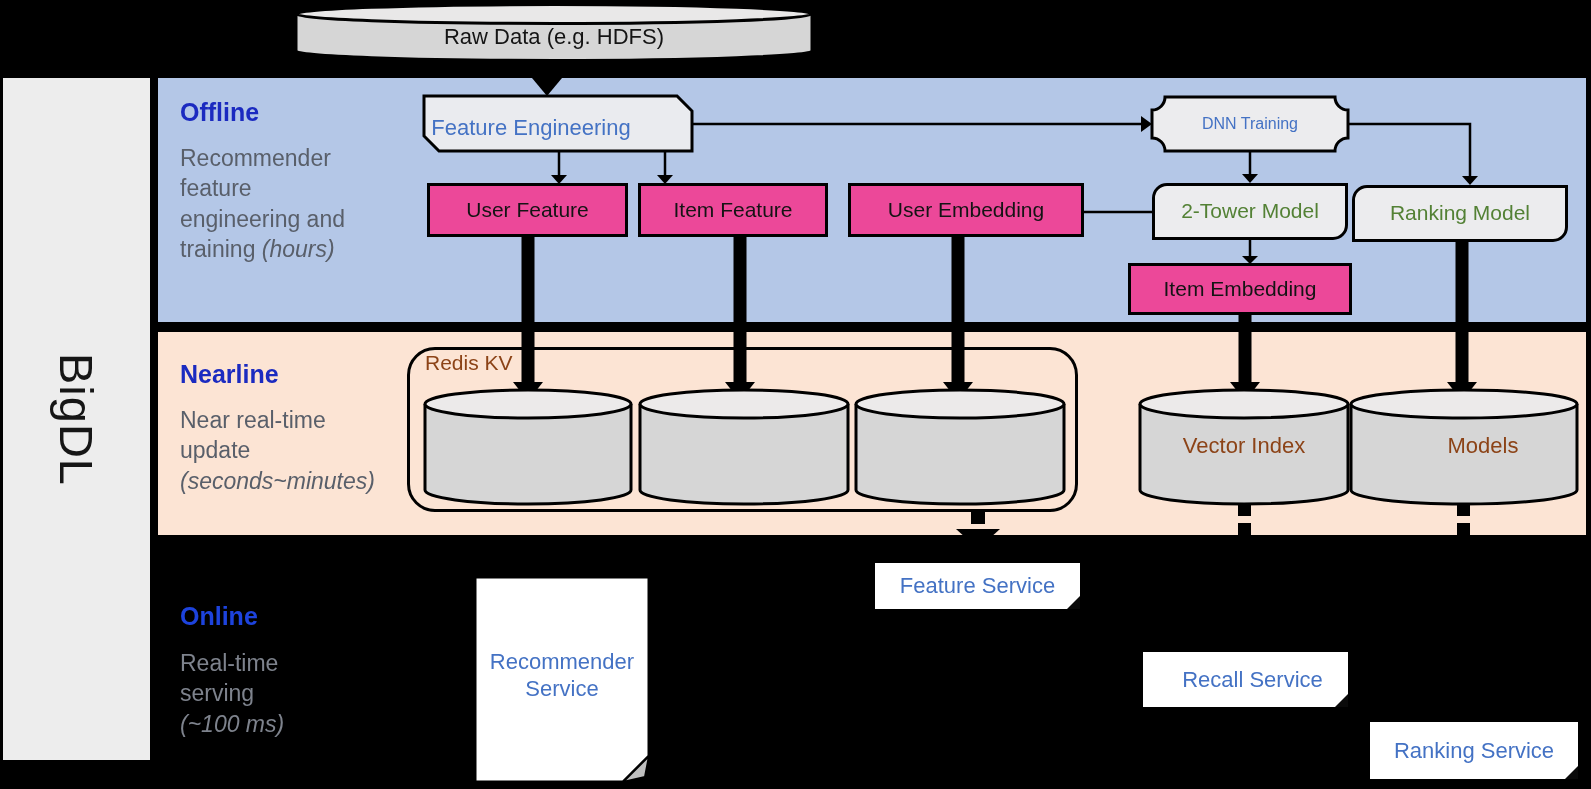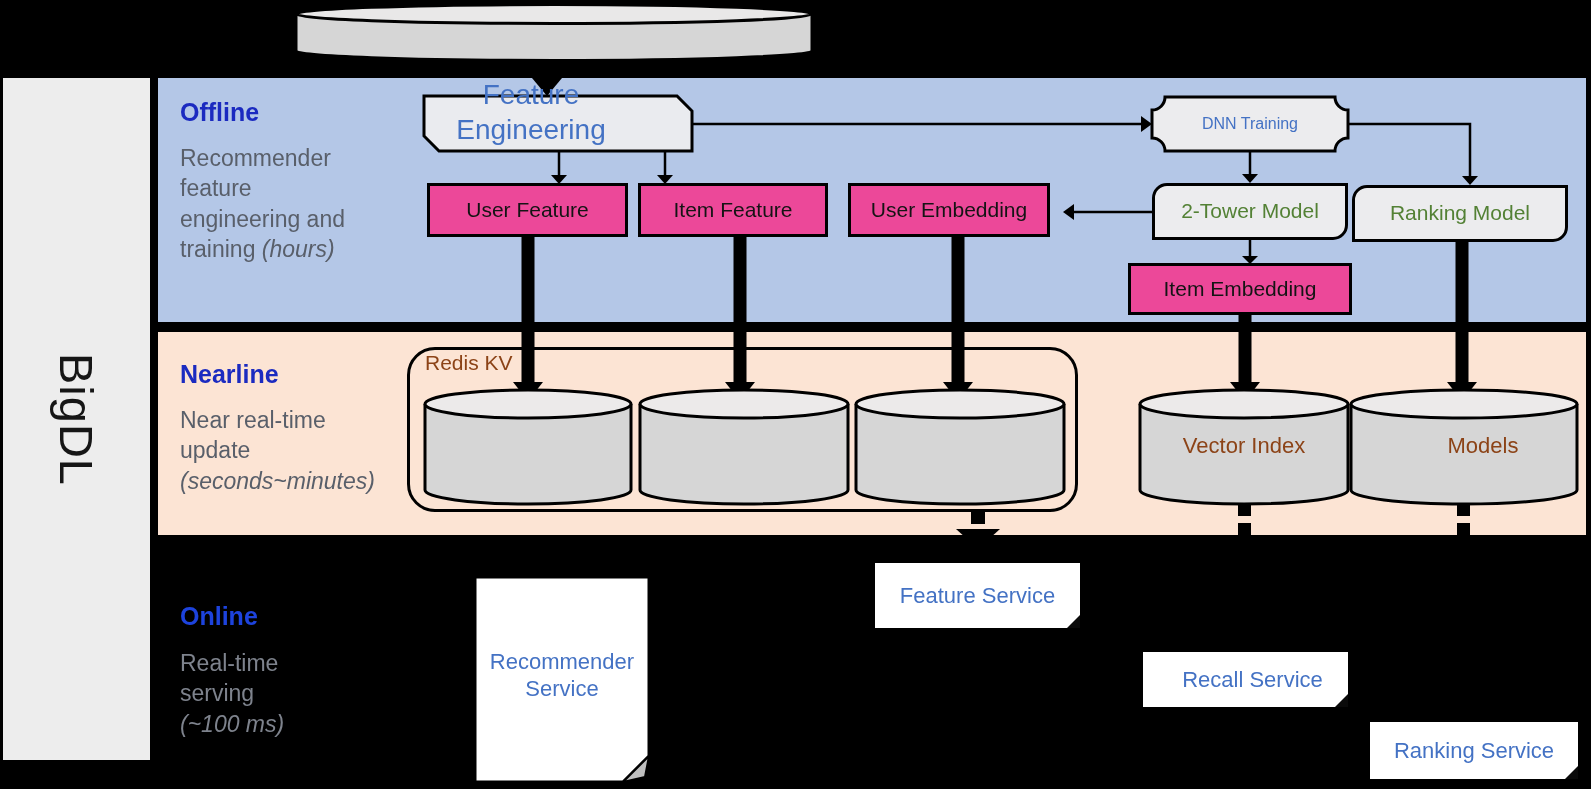--- a/index.html
+++ b/index.html
@@ -145,20 +145,21 @@
       <rect x="1457" y="503" width="13" height="13"></rect>
         <rect x="1457" y="523" width="13" height="13"></rect>
     </g>
 
     <g>
       <path d="M475,577 L649,577 L649,756 L623,782 L475,782 Z" fill="#ffffff" stroke="#000" stroke-width="3"></path>
       <path d="M649,756 L623,782 L645,777 Z" fill="#bfbfbf" stroke="#000" stroke-width="2"></path>
     </g>
   </svg>
 
+  <div class="abs" style="left:296px;top:24px;width:516px;text-align:center;font-size:22px;color:#141414;">Raw Data (e.g. HDFS)</div>
 
   <div class="abs sec-title" style="left:180px;top:98px;">Offline</div>
   <div class="abs sec-desc" style="left:180px;top:143px;width:240px;">
     <div>Recommender</div>
     <div>feature</div>
     <div>engineering and</div>
     <div><span>training </span><span class="it">(hours)</span></div>
   </div>
 
   <div class="abs sec-title" style="left:180px;top:360px;">Nearline</div>
@@ -168,39 +169,39 @@
     <div><span></span><span class="it">(seconds~minutes)</span></div>
   </div>
 
   <div class="abs sec-title online" style="left:180px;top:602px;">Online</div>
   <div class="abs sec-desc online" style="left:180px;top:648px;width:250px;">
     <div>Real-time</div>
     <div>serving</div>
     <div><span></span><span class="it">(~100 ms)</span></div>
   </div>
 
-  <div class="abs box bluetext" style="left:424px;top:84px;width:214px;height:55px;font-size:28px;">Feature Engineering</div>
+  <div class="abs box bluetext" style="left:424px;top:100px;width:214px;height:55px;font-size:22px;">Feature Engineering</div>
   <div class="abs box bluetext" style="left:1152px;top:97px;width:196px;height:54px;font-size:16px;">DNN Training</div>
 
   <div class="abs box graybox" style="left:427px;top:183px;width:201px;height:54px;">User Feature</div>
   <div class="abs box graybox" style="left:638px;top:183px;width:190px;height:54px;">Item Feature</div>
-  <div class="abs box graybox" style="left:848px;top:183px;width:202px;height:54px;">User Embedding</div>
+  <div class="abs box graybox" style="left:848px;top:183px;width:236px;height:54px;">User Embedding</div>
   <div class="abs box graybox" style="left:1128px;top:263px;width:224px;height:52px;">Item Embedding</div>
 
   <div class="abs box modelbox" style="left:1152px;top:183px;width:196px;height:57px;">2-Tower Model</div>
   <div class="abs box modelbox" style="left:1352px;top:185px;width:216px;height:57px;">Ranking Model</div>
 
   <div class="abs redis-frame"></div>
   <div class="abs browntext redis-label">Redis KV</div>
   <div class="abs browntext cyl-label" style="left:1140px;top:433px;width:208px;">Vector Index</div>
   <div class="abs browntext cyl-label" style="left:1351px;top:433px;width:226px;padding-left:19px;">Models</div>
 
   <div class="abs box bluetext" style="left:477px;top:630px;width:170px;height:90px;font-size:22px;">Recommender Service</div>
 
-  <div class="box service" style="left:875px;top:563px;width:205px;height:65px;font-size:22px;">
+  <div class="box service" style="left:875px;top:563px;width:205px;height:46px;font-size:22px;">
     <span>Feature Service</span>
     <span class="fold"></span>
   </div>
   <div class="box service" style="left:1143px;top:652px;width:205px;height:55px;font-size:22px;padding-left:14px;">
     <span>Recall Service</span>
     <span class="fold"></span>
   </div>
   <div class="box service" style="left:1370px;top:722px;width:208px;height:57px;font-size:22px;">
     <span>Ranking Service</span>
     <span class="fold"></span>

